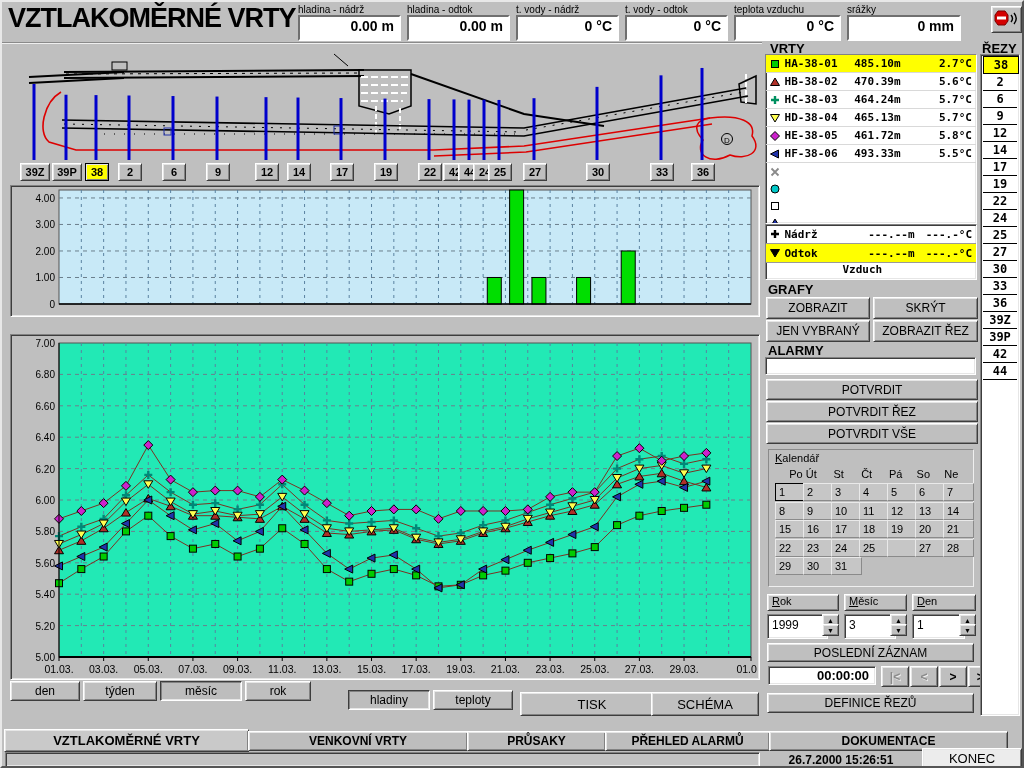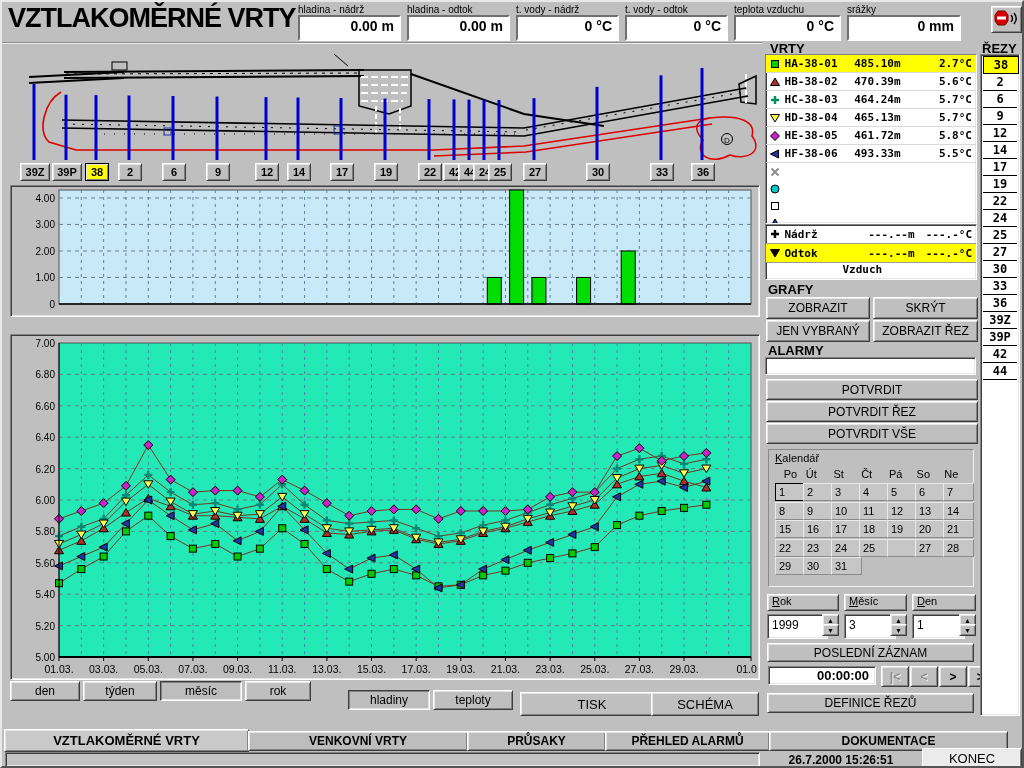--- a/index.html
+++ b/index.html
@@ -606,21 +606,21 @@
   <input class="abs sunken white" style="left: 763px; top: 355px; width: 211px; height: 18px; font-size: 11px; padding: 0px 3px; outline: none;" value="">
   <div class="abs" id="alarm-buttons" style="left:764px;top:377px;width:210px;height:66px;">
       <div class="raised btn" style="position: absolute; left: 0px; top: 0px; width: 210px; height: 19px;">POTVRDIT</div>
       <div class="raised btn" style="position: absolute; left: 0px; top: 22px; width: 210px; height: 19px;">POTVRDIT ŘEZ</div>
       <div class="raised btn" style="position: absolute; left: 0px; top: 44px; width: 210px; height: 19px;">POTVRDIT VŠE</div>
     </div>
 
   <div class="abs" style="left:766px;top:447px;width:206px;height:138px;border:1px solid;border-color:#8a8a8a #efefef #efefef #8a8a8a;">
     <div style="position:absolute;left:6px;top:2px;font-size:11px;" id="calendar-label"><u>K</u>alendář</div>
     <div id="calendar-weekdays" style="position:absolute;left:6px;top:18px;width:194px;height:14px;display:flex;">
-        <span style="width: 28px; font-size: 11px; text-align: center; padding-left: 3px;">Po</span>
+        <span style="width: 28px; font-size: 11px; text-align: right; padding-left: 3px;">Po</span>
         <span style="width: 28px; font-size: 11px; text-align: left; padding-left: 3px;">Út</span>
         <span style="width: 28px; font-size: 11px; text-align: left; padding-left: 3px;">St</span>
         <span style="width: 28px; font-size: 11px; text-align: left; padding-left: 3px;">Čt</span>
         <span style="width: 28px; font-size: 11px; text-align: left; padding-left: 3px;">Pá</span>
         <span style="width: 28px; font-size: 11px; text-align: left; padding-left: 3px;">So</span>
         <span style="width: 28px; font-size: 11px; text-align: left; padding-left: 3px;">Ne</span>
       </div>
     <div id="calendar-days" style="position:absolute;left:6px;top:33px;width:196px;height:92px;">
         <div class="cal-cell" style="position: absolute; left: 0px; top: 0px; width: 26px; height: 16px; border: 1.5px solid rgb(0, 0, 0);">1</div>
         <div class="cal-cell" style="position: absolute; left: 28px; top: 0px; width: 26px; height: 16px;">2</div>

